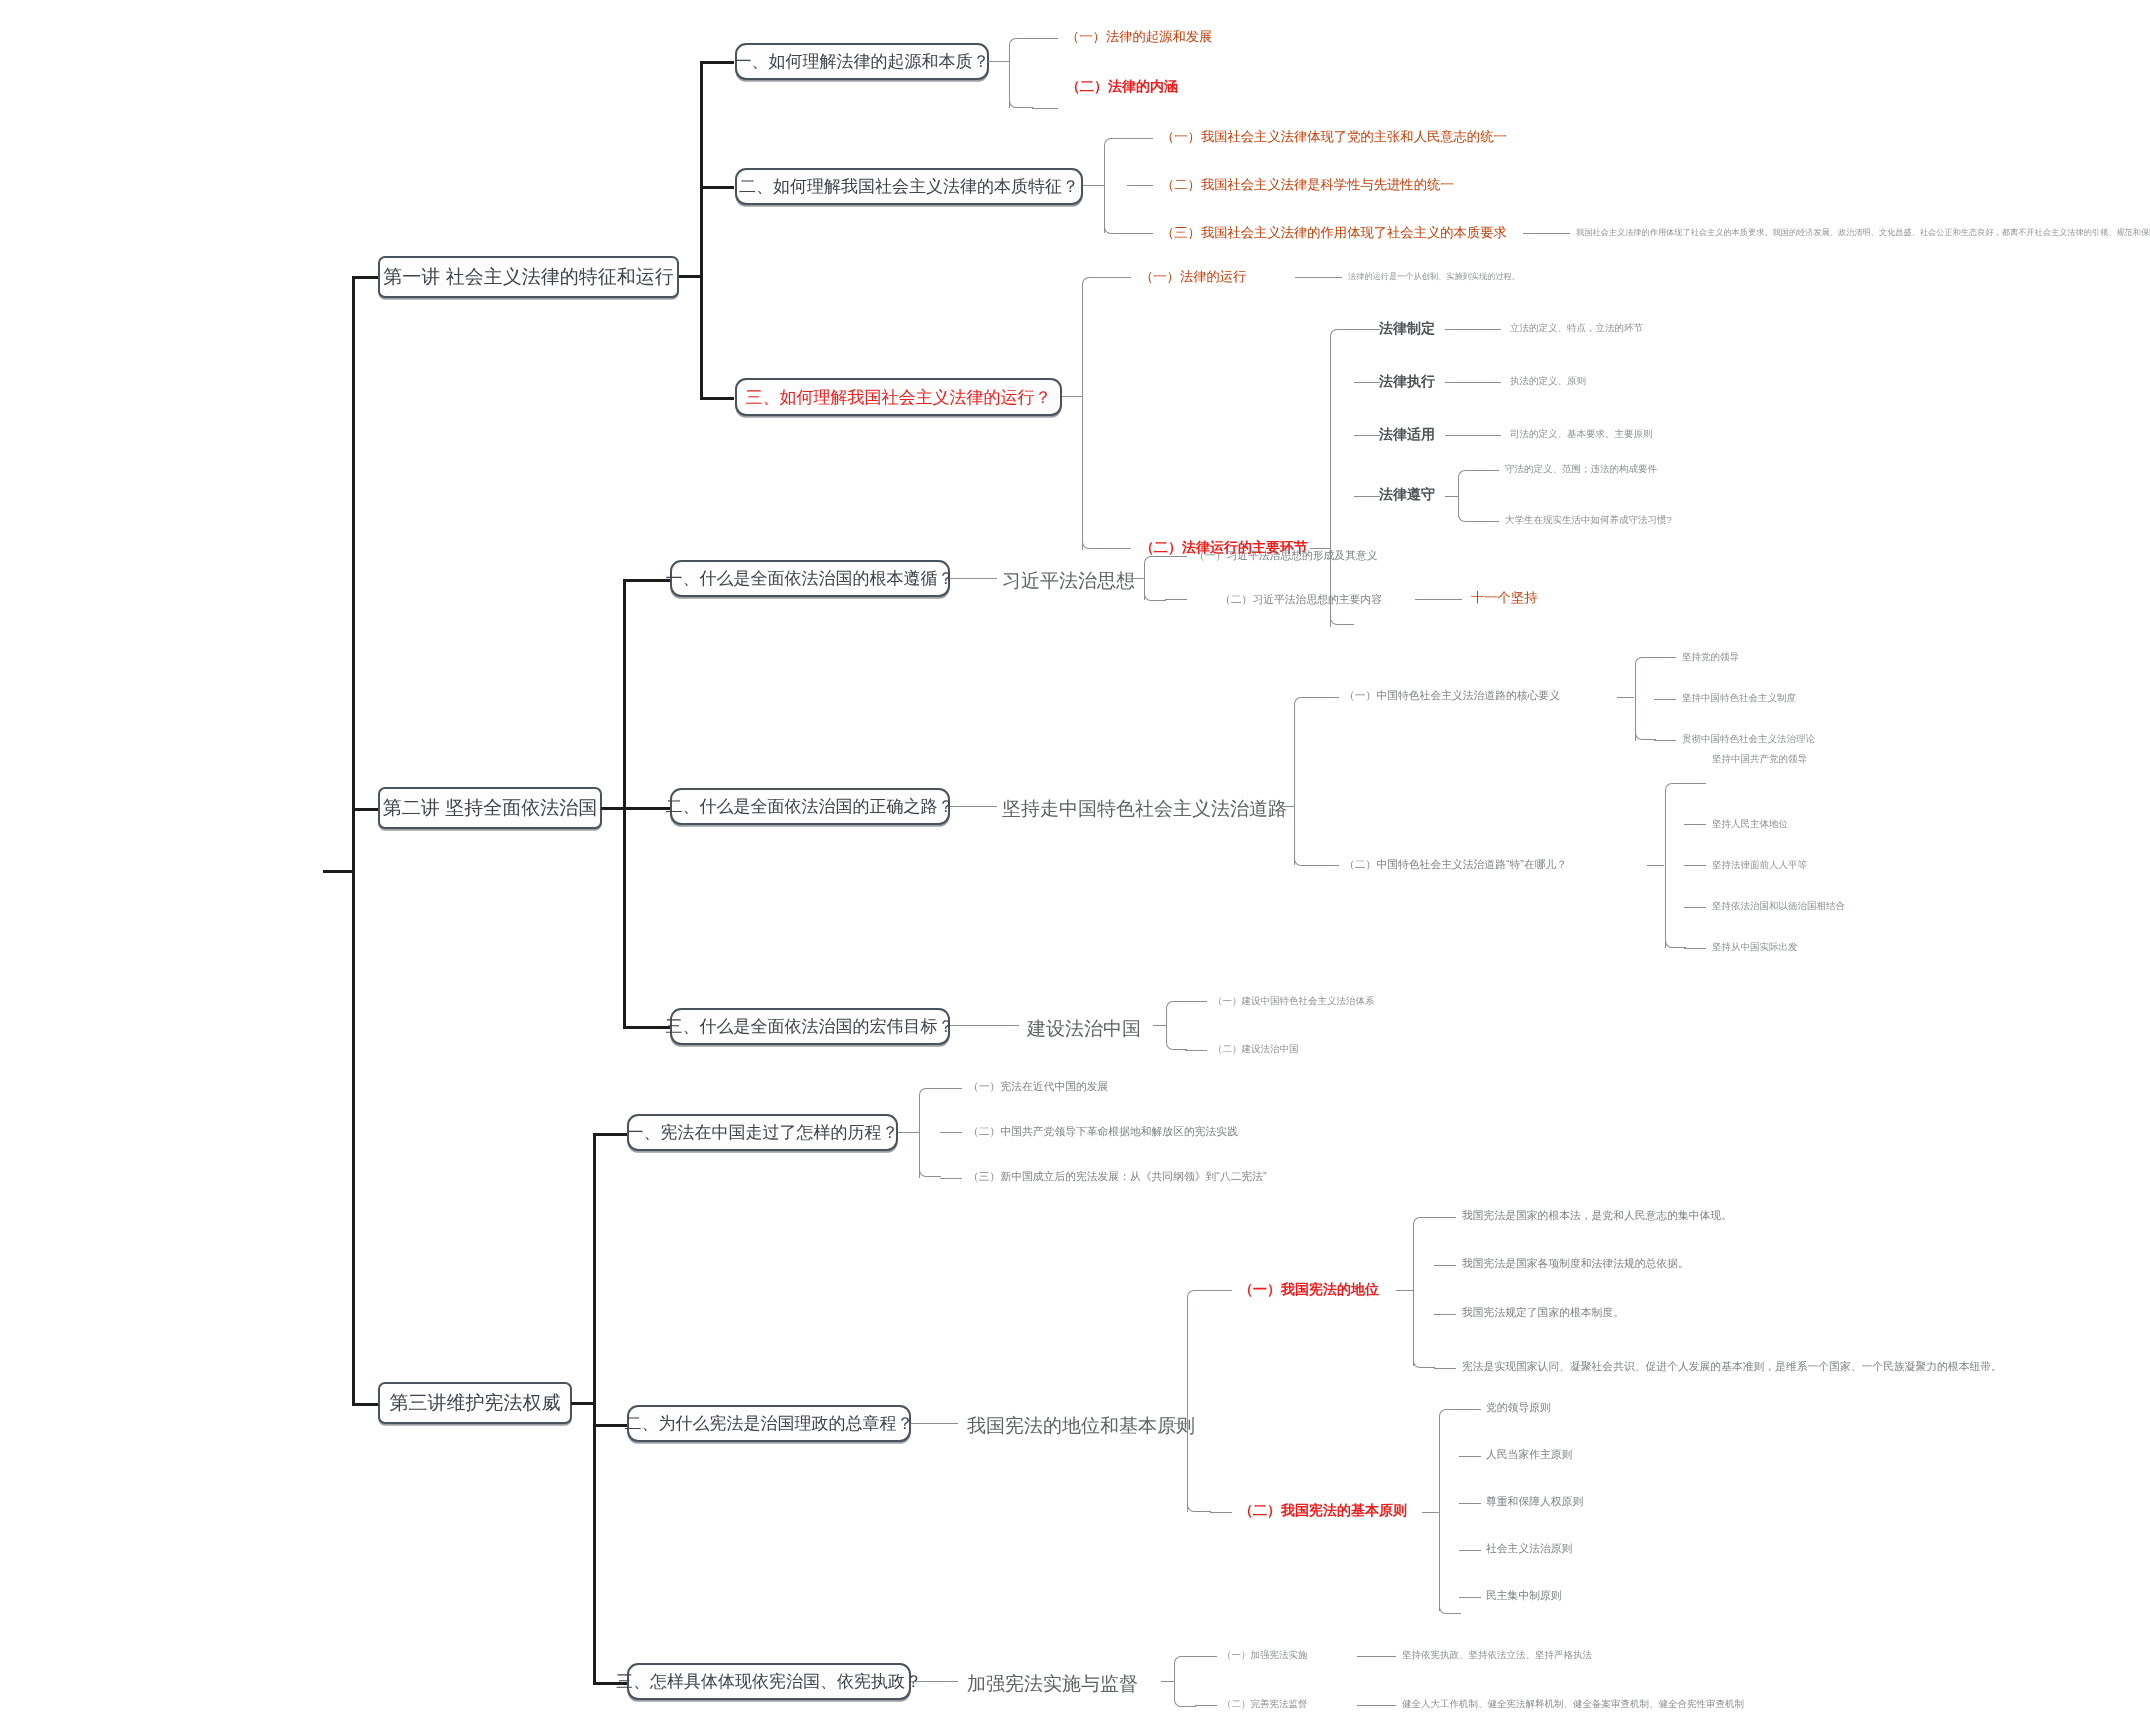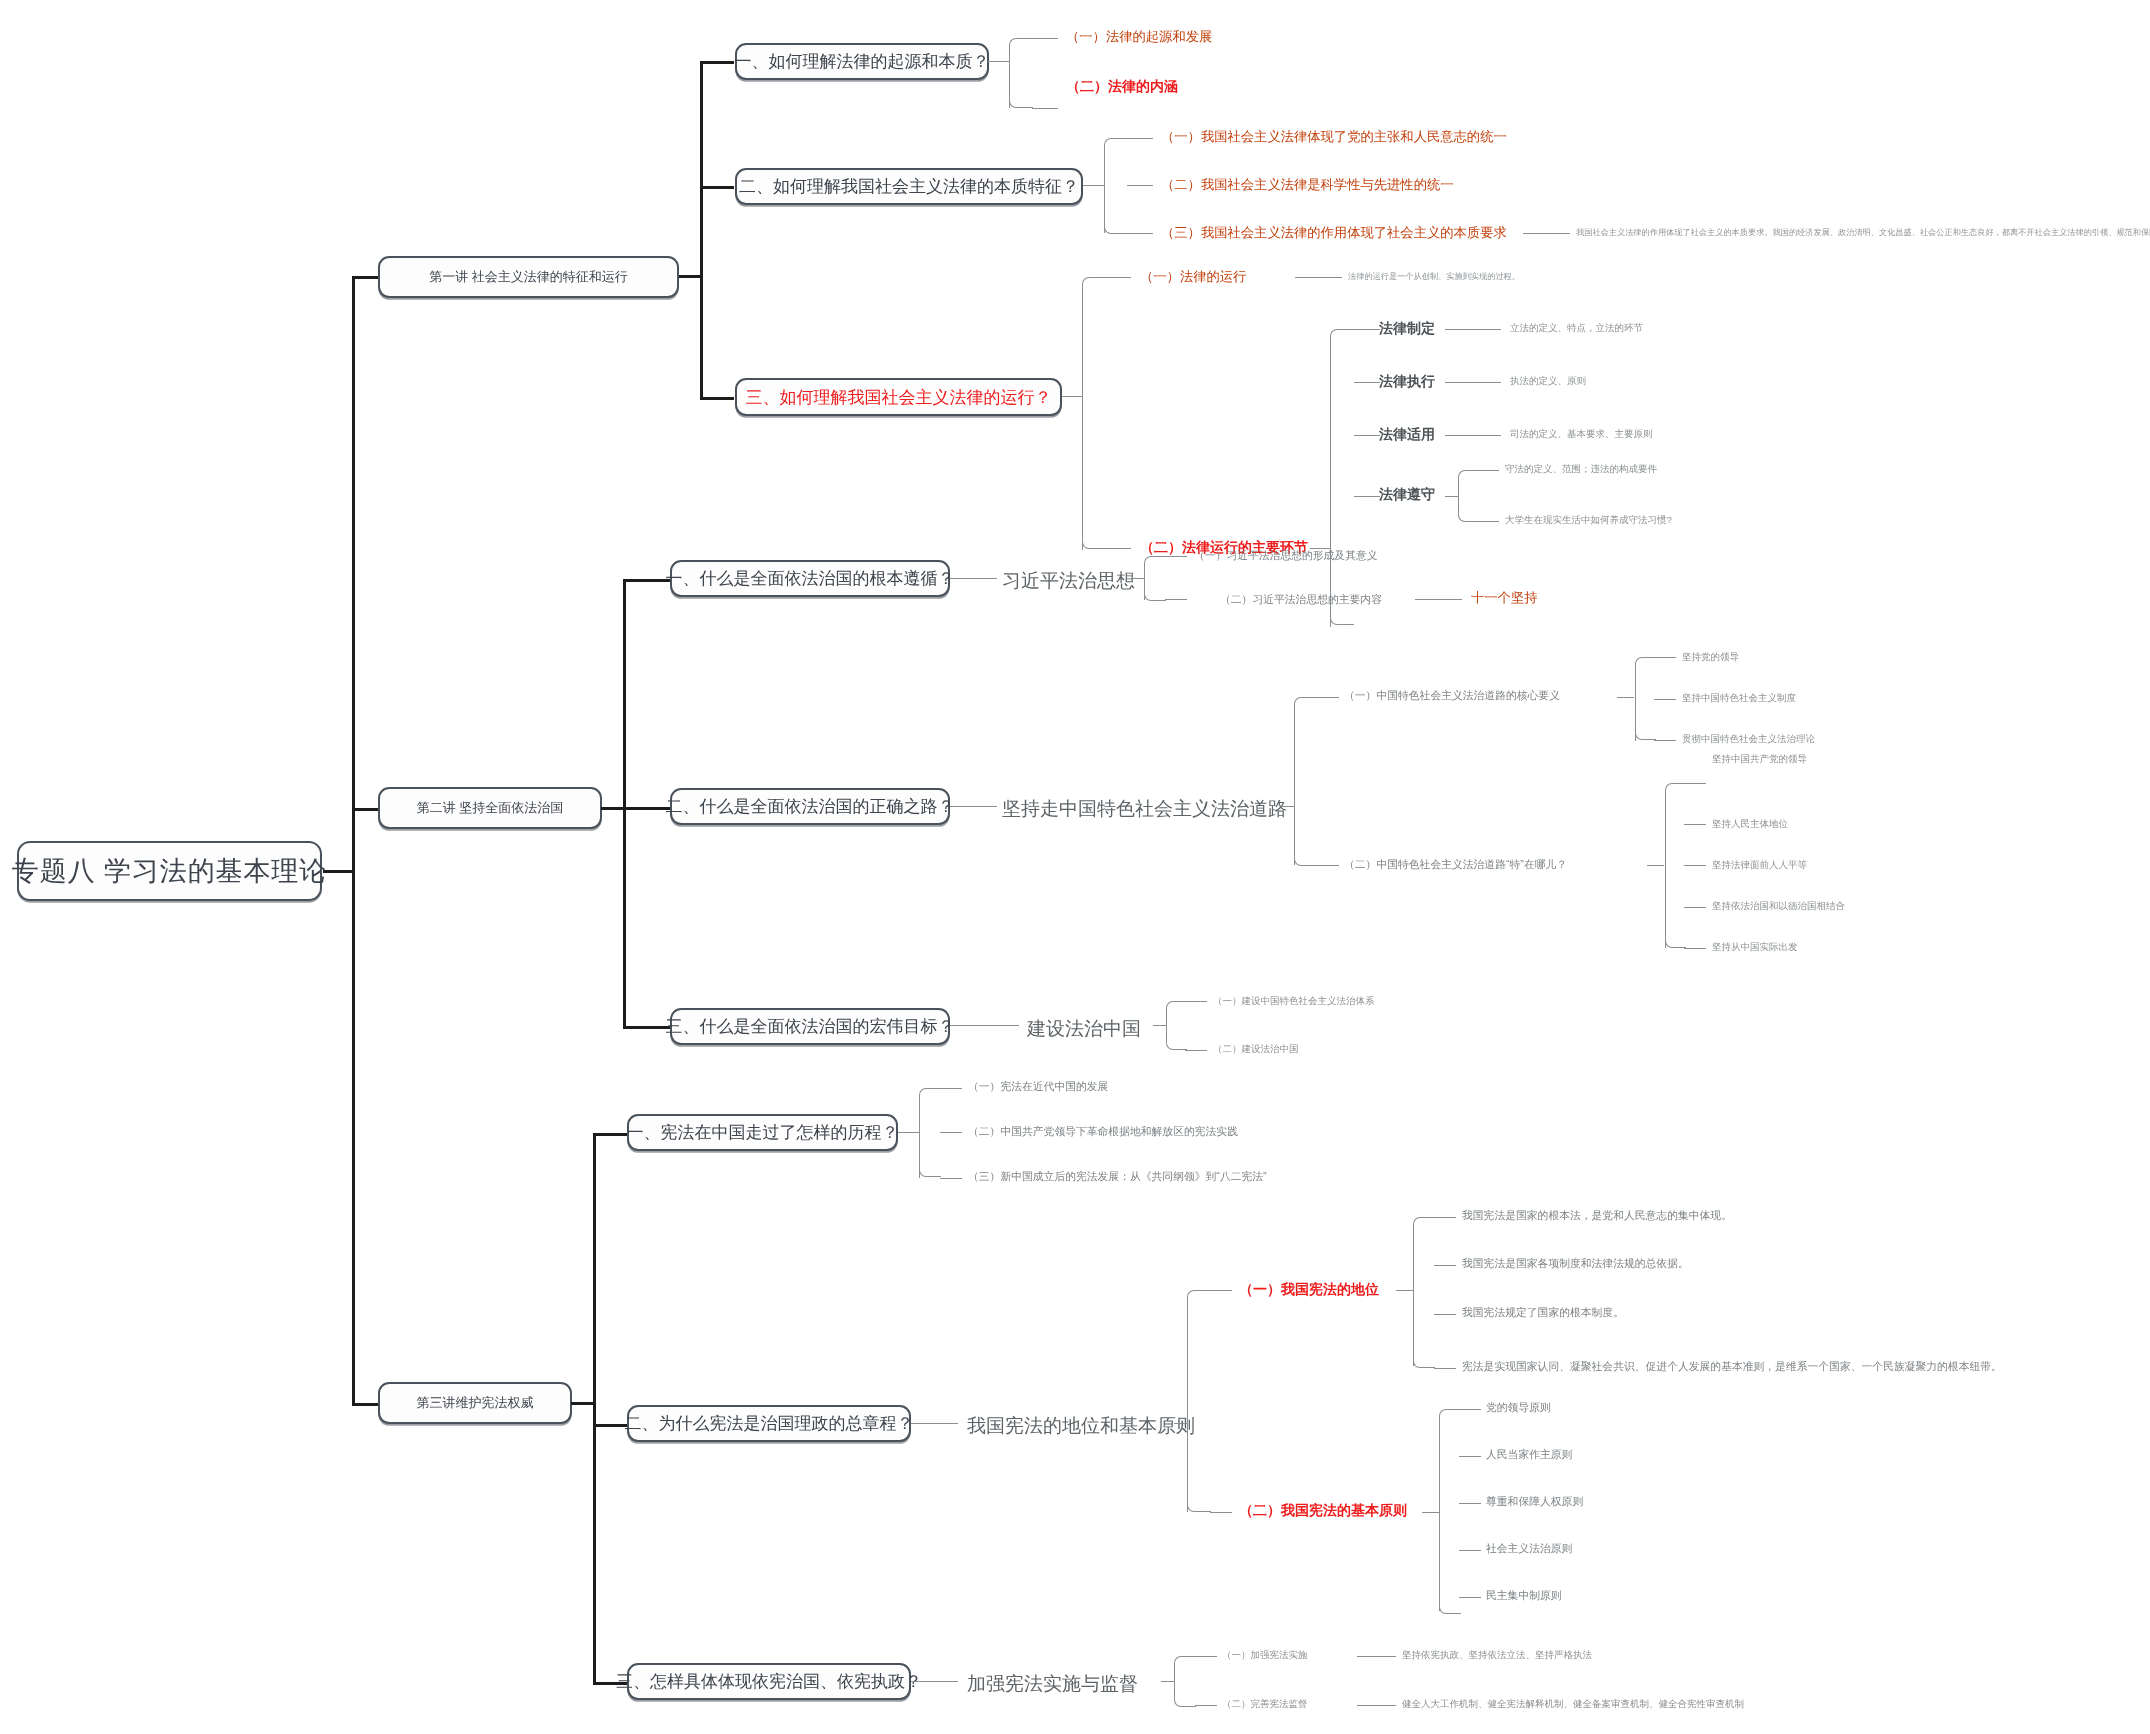--- a/index.html
+++ b/index.html
@@ -27,21 +27,21 @@
     white-space: nowrap;
     color: #3d444d;
     box-shadow: 0 2.2px 0 -0.4px rgba(74,82,92,0.55);
   }
   .nodebox.root {
     font-size: 27px;
     letter-spacing: 0.9px;
     border-width: 2.6px;
     border-radius: 13px;
   }
-  .nodebox.lecture { font-size: 13px; }
+  .nodebox.lecture { font-size: 19px; border-radius: 7px; }
   .nodebox.q { font-size: 17px; }
   .nodebox.red { color: #ee1d1d; }
 
   
   .label {
     position: absolute;
     white-space: nowrap;
     color: #6e7478;
     line-height: 1.1;
   }
@@ -67,23 +67,20 @@
     border-width: 0;
   }
   .corner.tl { border-left-width: 1.3px; border-top-width: 1.3px; border-top-left-radius: 6.9px; }
   .corner.bl { border-left-width: 1.3px; border-bottom-width: 1.3px; border-bottom-left-radius: 6.9px; }
 </style>
 </head>
 <body>
 
 <div id="canvas">
 
-  <div class="nodebox root" style="left:17px; top:841px; width:305px; height:60px;">
-    <span>专题八  学习法的基本理论</span>
-  </div>
 
   <div class="ln thick h" style="left:323px; top:870px; width:30px;"></div>
 
   <div class="ln thick v" style="left:352px; top:277px; height:1127px;"></div>
 
   <div class="ln thick h" style="left:352px; top:276px; width:26px;"></div>
   <div class="nodebox lecture" style="left:378px; top:256px; width:301px; height:42px;">
     <span>第一讲 社会主义法律的特征和运行</span>
   </div>
 

